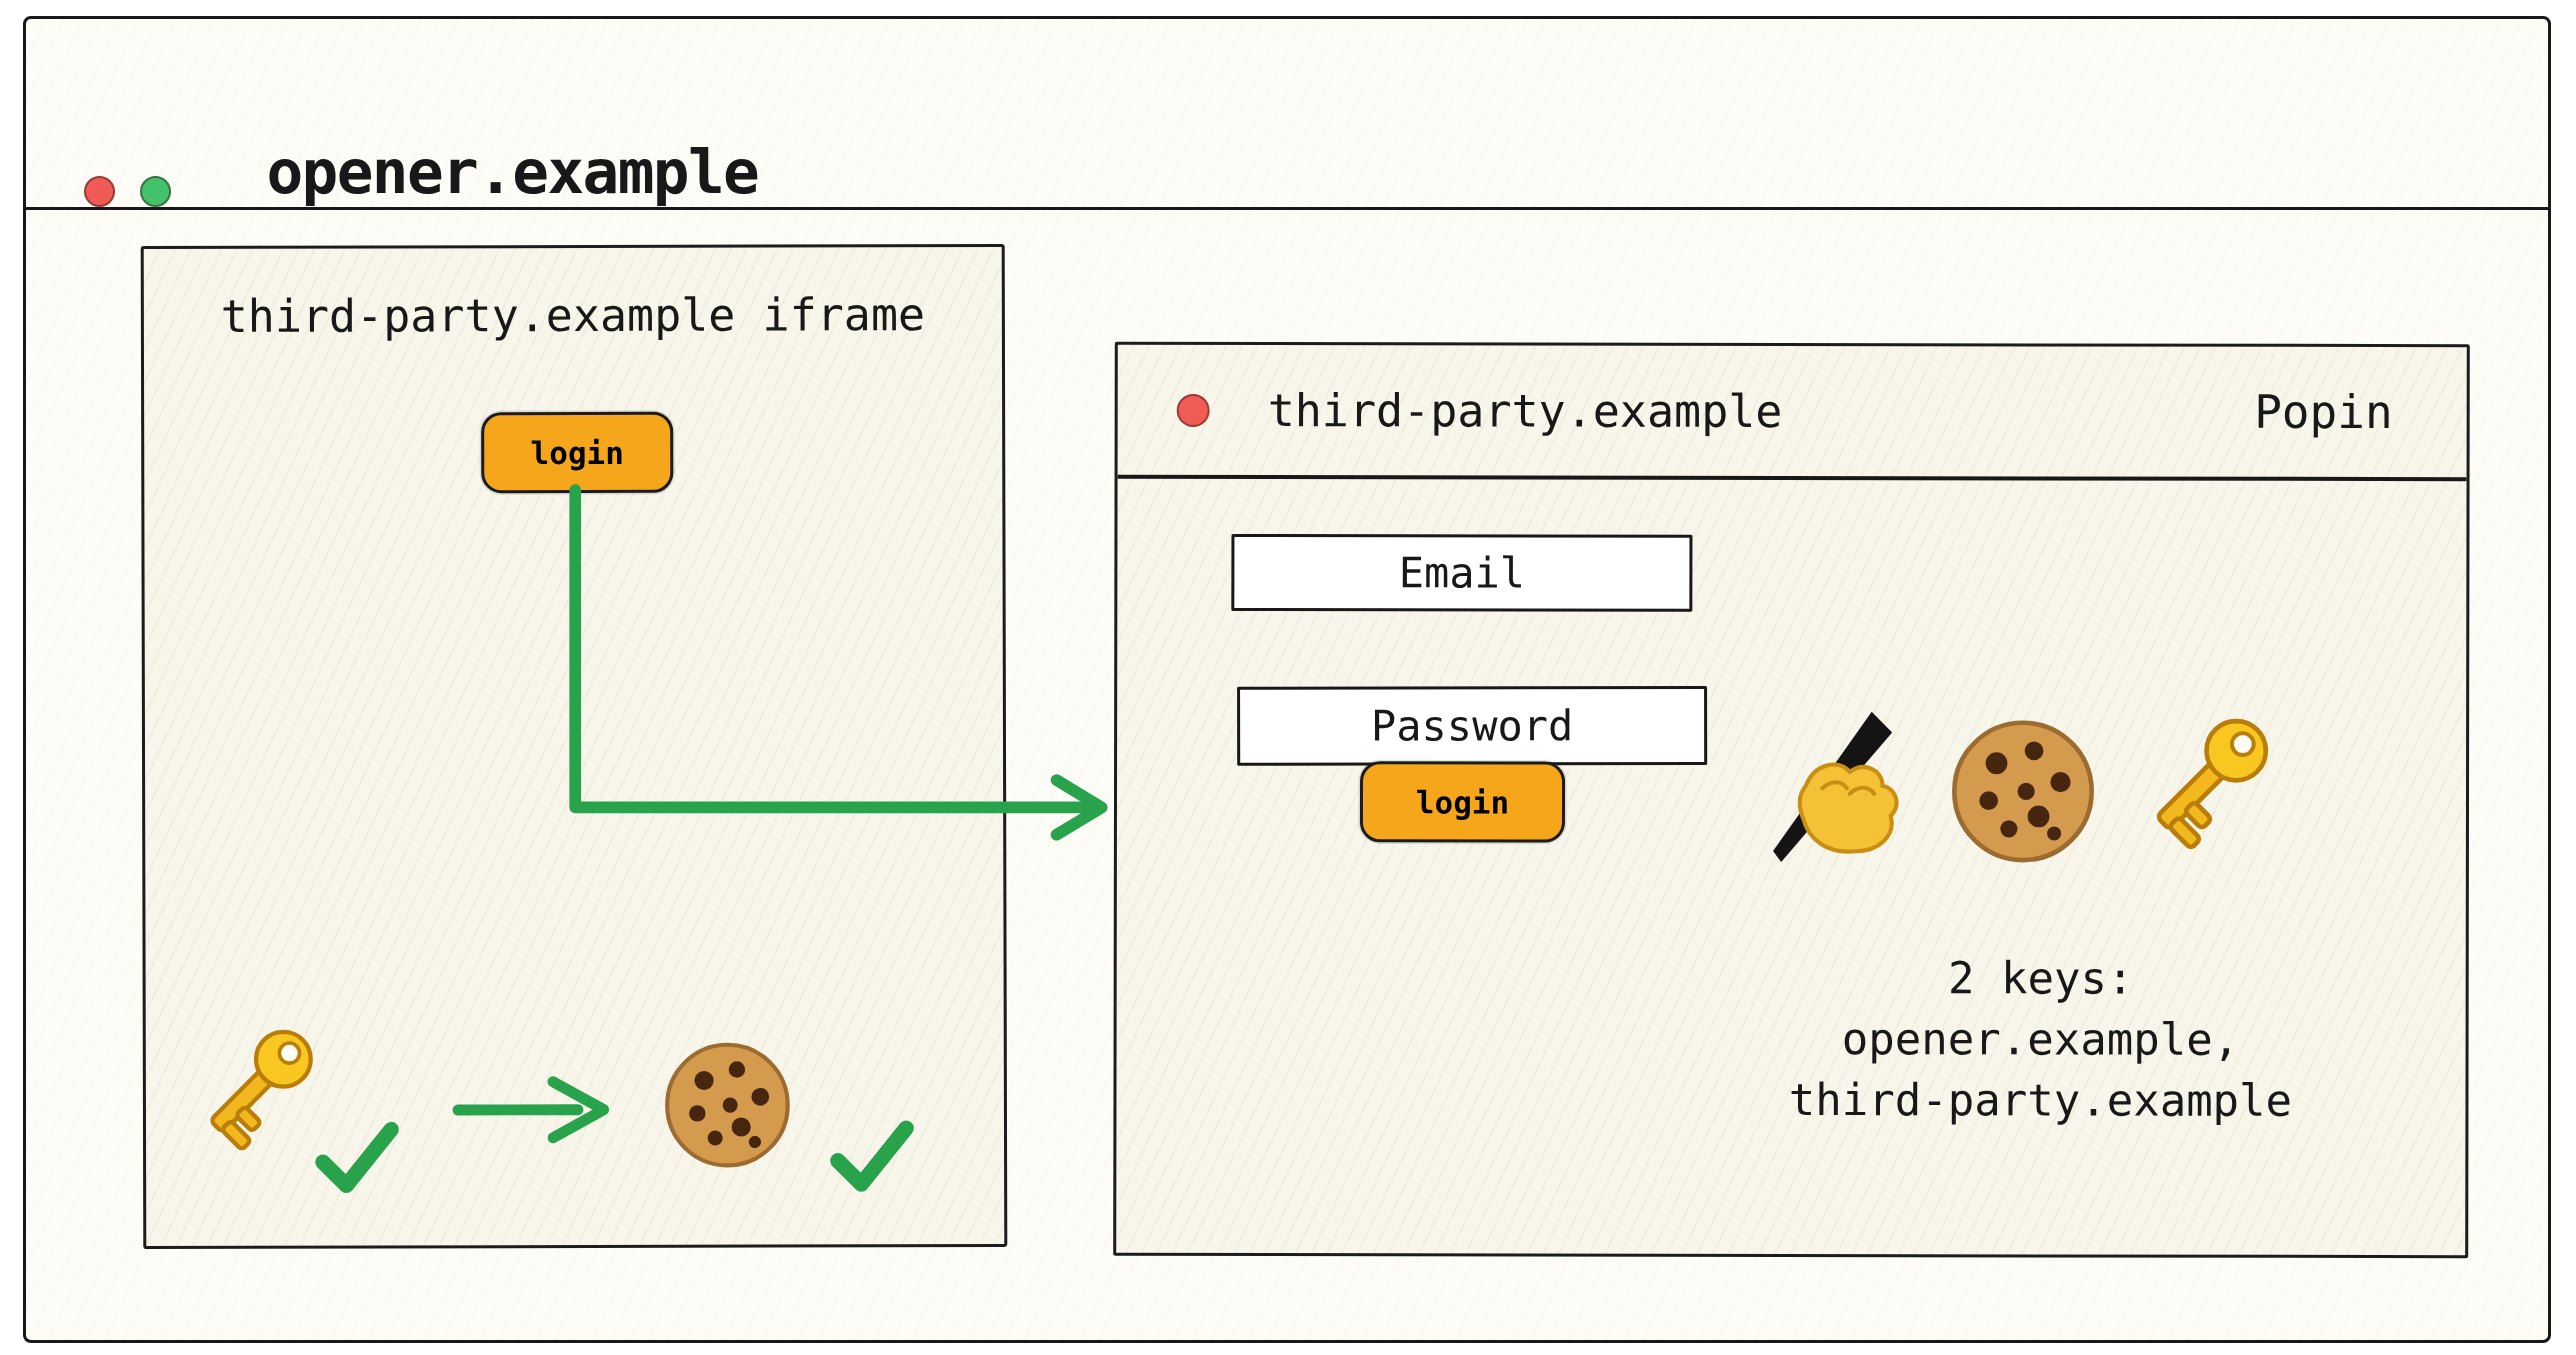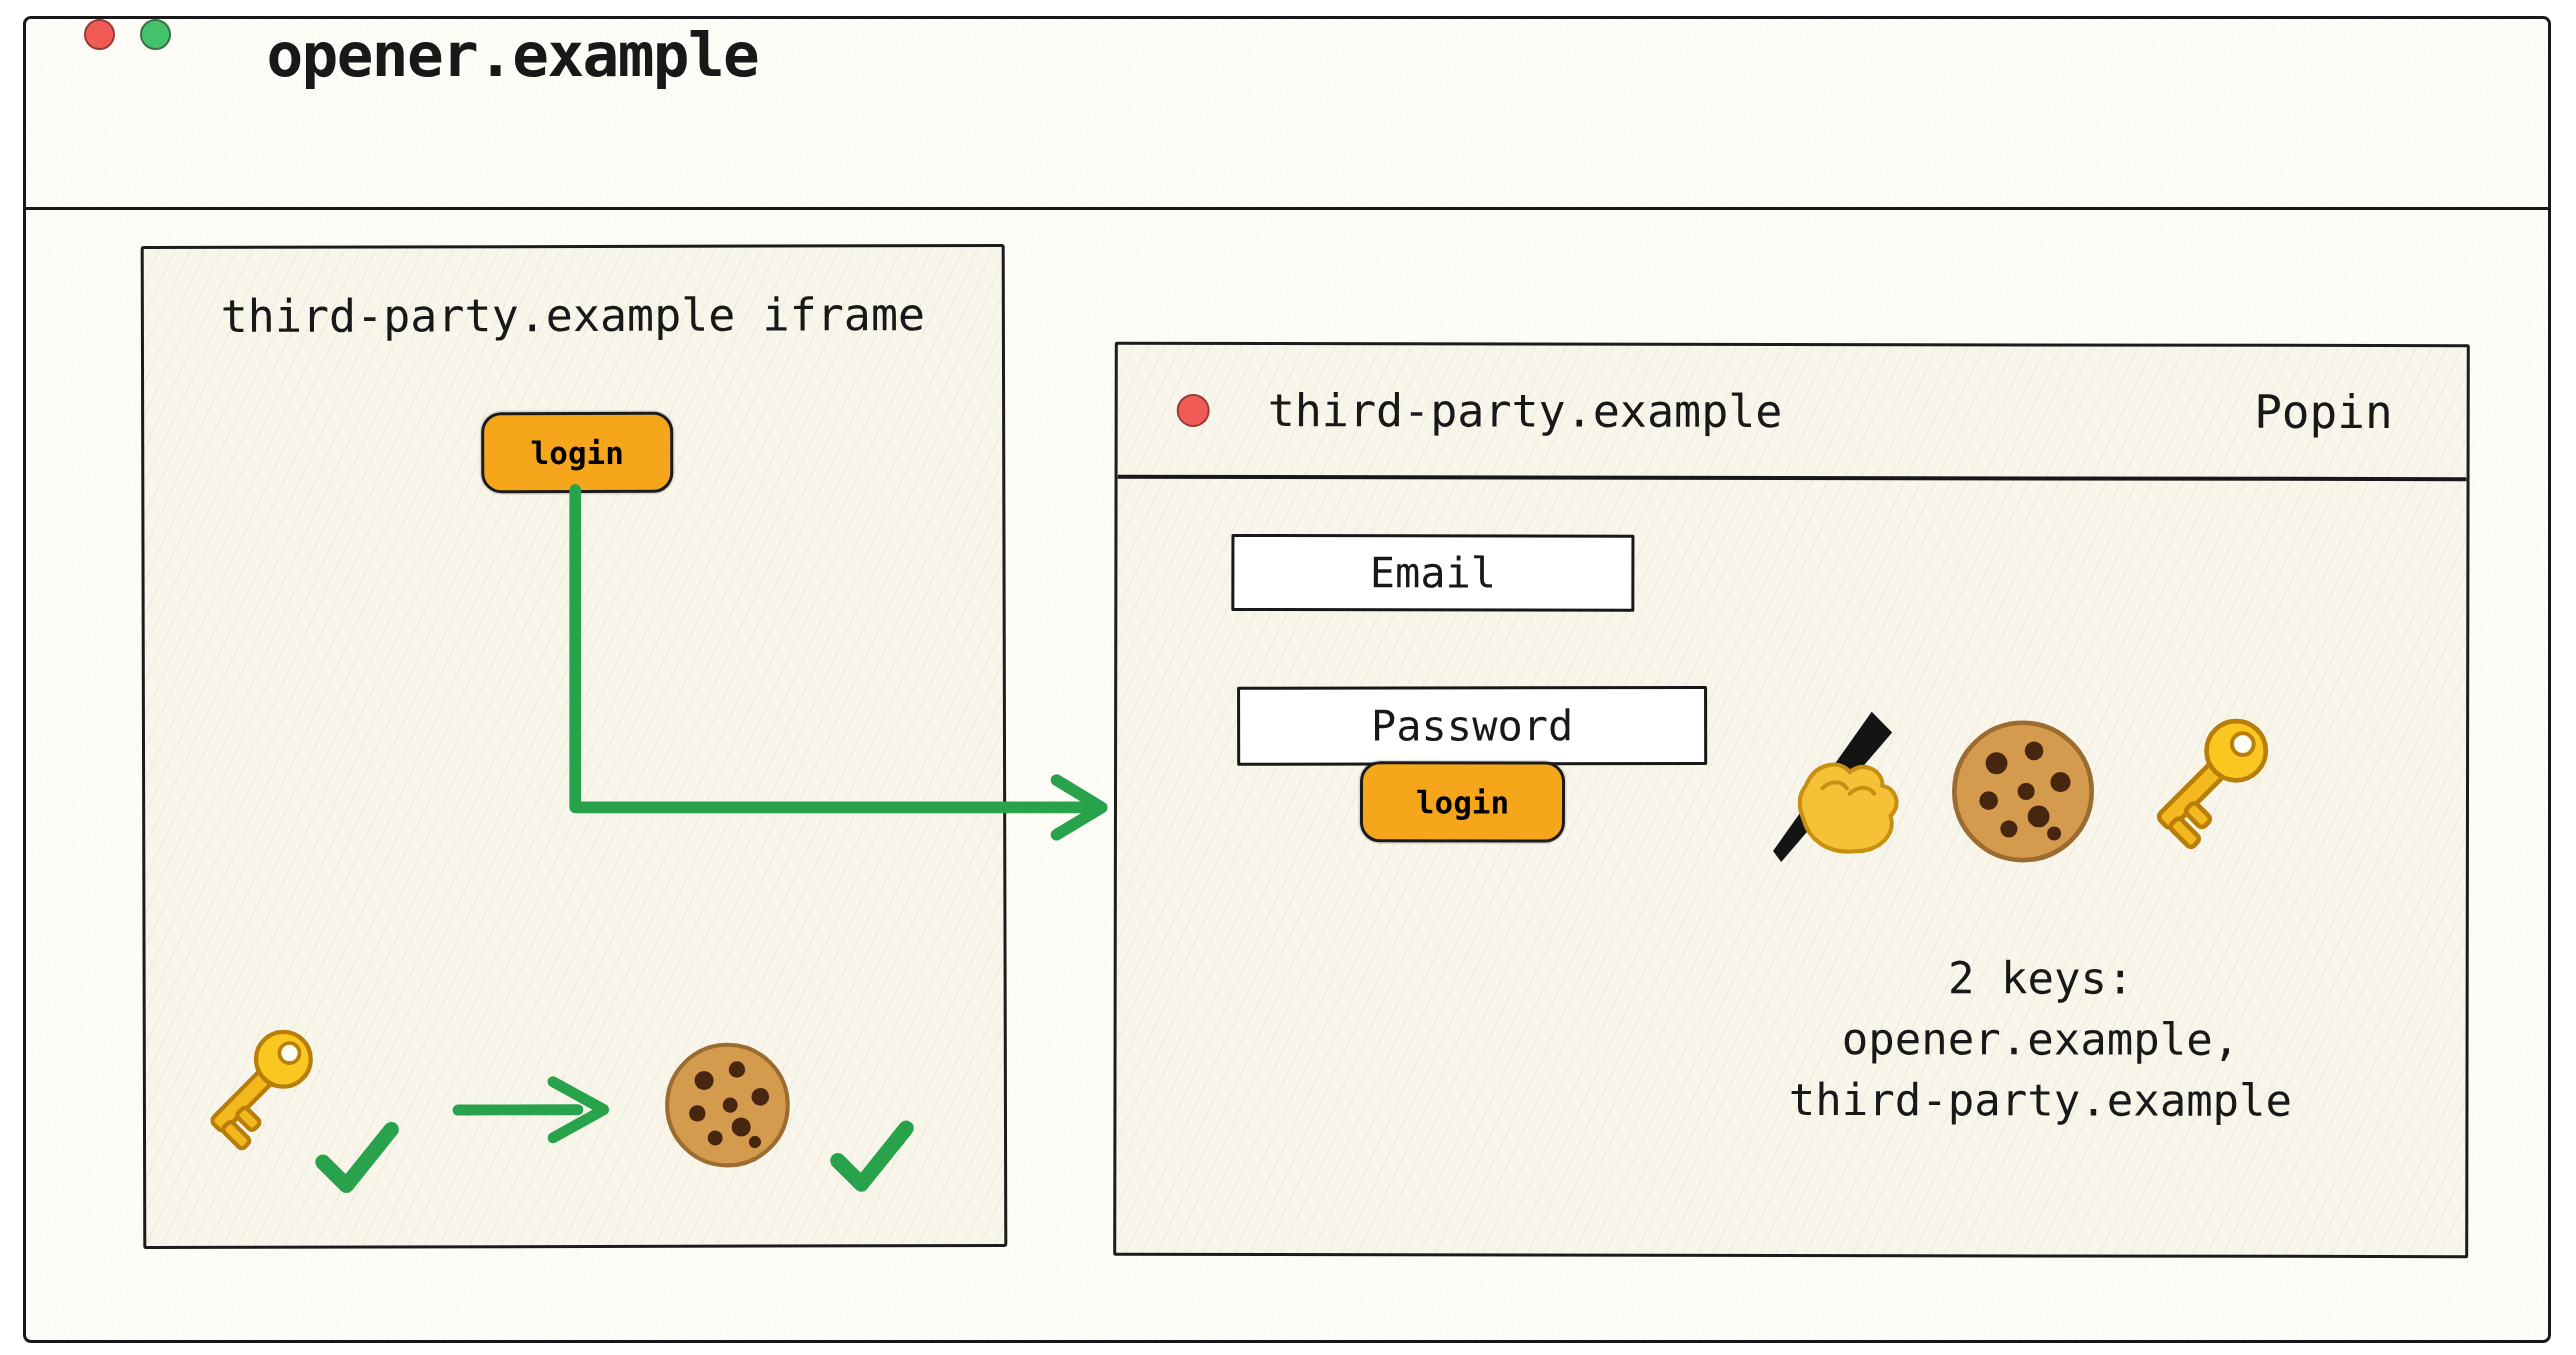--- a/index.html
+++ b/index.html
@@ -22,21 +22,21 @@
     width: 2528px; height: 1327px;
     border: 3.1px solid #181818; border-radius: 7.8px;
     background-color: #fdfcf6;
     background-image: repeating-linear-gradient(115deg,
       rgba(150,135,80,0.03) 0px, rgba(150,135,80,0.03) 1.6px,
       transparent 1.6px, transparent 17px);
   }
   .main-titlebar {
     position: absolute; left: 0; top: 0; right: 0; height: 191px;
     border-bottom: 3.1px solid #181818;
-    display: flex; align-items: flex-start;
+    display: flex; align-items: flex-end;
     border-radius: 4.7px 4.7px 0 0;
   }
   .dot {
     width: 31px; height: 31px; border-radius: 50%;
     border: 2.3px solid rgba(40,20,20,0.45);
     flex: 0 0 auto;
   }
   .dot.red   { background: #F15B56; margin-left: 58px; }
   .dot.green { background: #44C16B; margin-left: 25px; }
   .main-title {
@@ -82,21 +82,21 @@
   .popin-badge { margin-left: auto; margin-right: 74px; font-size: 46px; }
 
   .sketch-input {
     position: absolute;
     background: #ffffff;
     border: 3.1px solid #181818; border-radius: 1.6px;
     font-family: inherit; font-size: 42px; color: #181818;
     text-align: center; outline: none;
   }
   .sketch-input::placeholder { color: #181818; opacity: 1; }
-  .email-input    { left: 114px; top: 189px; width: 403px; height: 77px; }
+  .email-input    { left: 114px; top: 189px; width: 461px; height: 77px; }
   .password-input { left: 120px; top: 296px; width: 470px; height: 79px; transform: rotate(-0.2deg); margin-top: 45px; }
   .popin-login { left: 243px; top: 416px; width: 205px; height: 81px; }
 
   .icon { position: absolute; display: block; }
   .icon svg { display: block; width: 100%; height: 100%; }
 
   .caption {
     position: absolute; left: 604px; top: 601px; width: 640px;
     text-align: center; font-size: 44px; line-height: 61px;
   }

